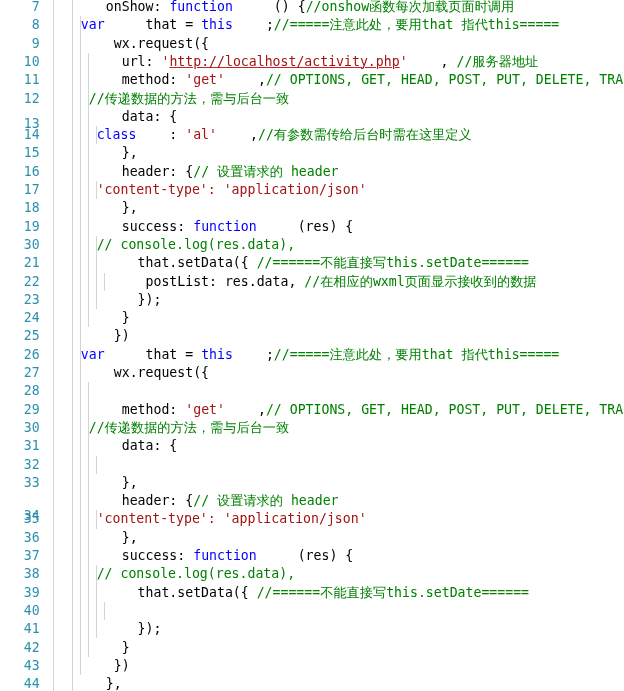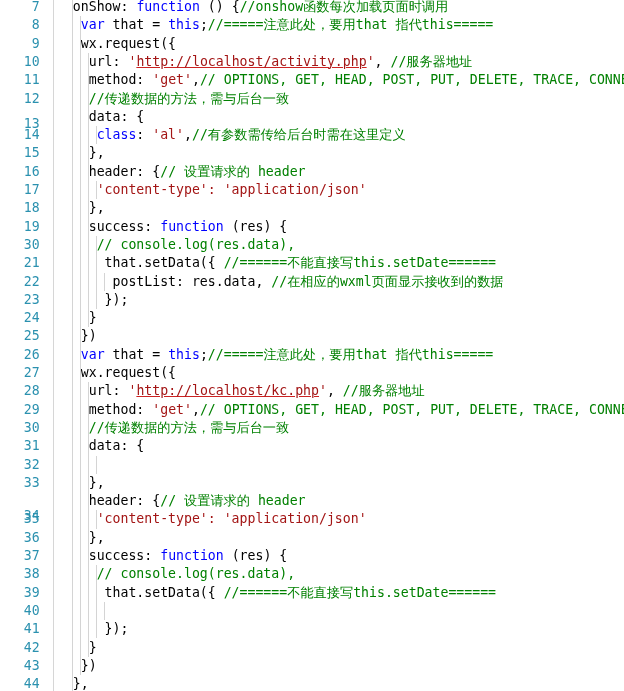--- a/index.html
+++ b/index.html
@@ -70,21 +70,21 @@
     white-space: pre;
     color: #000000;
     letter-spacing: 0px;
   }
   .line span { white-space: pre; }
 
   
   .kw   { color: #0000ff; }          
   .str  { color: #a31515; }          
   .cmt  { color: #008000; }          
-  .pln  { color: #000000; }
+  .pln  { color: #000000; margin-left: 33px; }
   .urlerr {
     color: #a31515;
     text-decoration: underline;
     text-decoration-color: #cc2222;
     text-decoration-thickness: 1px;
     margin-top: 34px;
   }
 
   
   .guide {
@@ -155,21 +155,20 @@
       <div class="line" style="top: 199.3px; padding-left: 34.72px;"><span class="pln">},</span></div>
       <div class="line" style="top: 217.6px; padding-left: 34.72px;"><span class="pln">success: </span><span class="kw">function</span><span class="pln"> (res) {</span></div>
       <div class="line" style="top: 235.9px; padding-left: 42.65px;"><span class="cmt">// console.log(res.data),</span></div>
       <div class="line" style="top: 254.2px; padding-left: 50.58px;"><span class="pln">that.setData({ </span><span class="cmt">//======不能直接写this.setDate======</span></div>
       <div class="line" style="top: 272.5px; padding-left: 58.51px;"><span class="pln">postList: res.data, </span><span class="cmt">//在相应的wxml页面显示接收到的数据</span></div>
       <div class="line" style="top: 290.8px; padding-left: 50.58px;"><span class="pln">});</span></div>
       <div class="line" style="top: 309.1px; padding-left: 34.72px;"><span class="pln">}</span></div>
       <div class="line" style="top: 327.4px; padding-left: 26.79px;"><span class="pln">})</span></div>
       <div class="line" style="top: 345.7px; padding-left: 26.79px;"><span class="kw">var</span><span class="pln"> that = </span><span class="kw">this</span><span class="pln">;</span><span class="cmt">//=====注意此处，要用that 指代this=====</span></div>
       <div class="line" style="top: 364px; padding-left: 26.79px;"><span class="pln">wx.request({</span></div>
-      <div class="line" style="top: 382.3px; padding-left: 34.72px;"><span class="pln">url: </span><span class="str">'</span><span class="urlerr">http://localhost/kc.php</span><span class="str">'</span><span class="pln">, </span><span class="cmt">//服务器地址</span></div>
       <div class="line" style="top: 400.6px; padding-left: 34.72px;"><span class="pln">method: </span><span class="str">'get'</span><span class="pln">,</span><span class="cmt">// OPTIONS, GET, HEAD, POST, PUT, DELETE, TRACE, CONNE</span></div>
       <div class="line" style="top: 418.9px; padding-left: 34.72px;"><span class="cmt">//传递数据的方法，需与后台一致</span></div>
       <div class="line" style="top: 437.2px; padding-left: 34.72px;"><span class="pln">data: {</span></div>
       <div class="line" style="top: 473.8px; padding-left: 34.72px;"><span class="pln">},</span></div>
       <div class="line" style="top: 492.1px; padding-left: 34.72px;"><span class="pln">header: {</span><span class="cmt">// 设置请求的 header</span></div>
       <div class="line" style="top: 510.4px; padding-left: 42.65px;"><span class="str">'content-type': 'application/json'</span></div>
       <div class="line" style="top: 528.7px; padding-left: 34.72px;"><span class="pln">},</span></div>
       <div class="line" style="top: 547px; padding-left: 34.72px;"><span class="pln">success: </span><span class="kw">function</span><span class="pln"> (res) {</span></div>
       <div class="line" style="top: 565.3px; padding-left: 42.65px;"><span class="cmt">// console.log(res.data),</span></div>
       <div class="line" style="top: 583.6px; padding-left: 50.58px;"><span class="pln">that.setData({ </span><span class="cmt">//======不能直接写this.setDate======</span></div>

